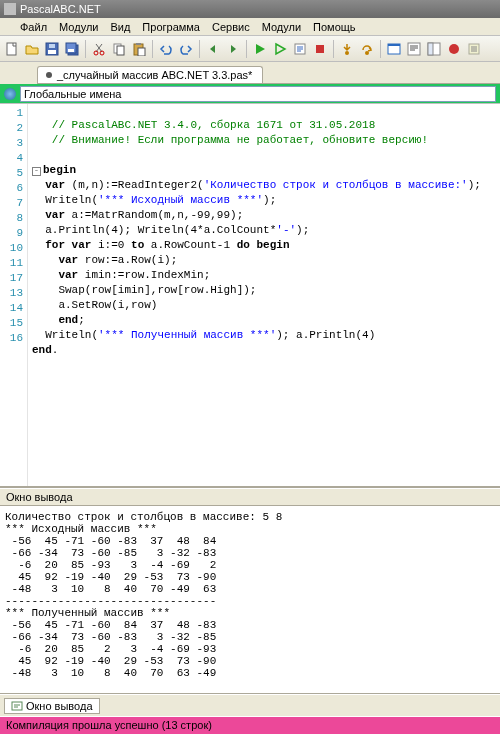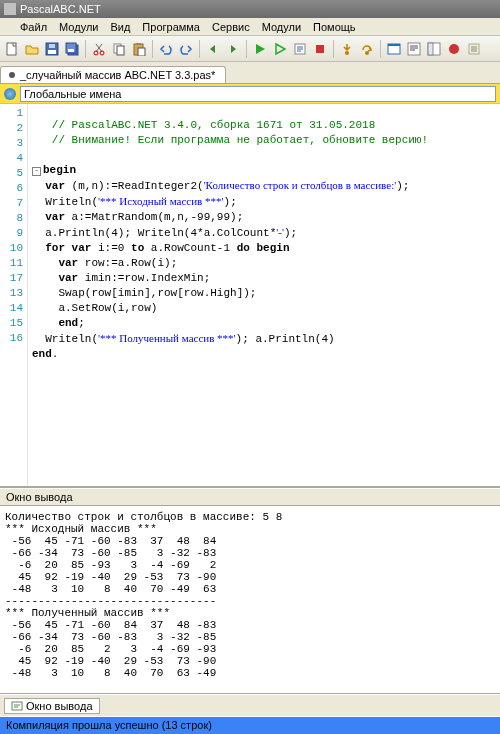--- a/index.html
+++ b/index.html
@@ -4,40 +4,40 @@
 <style>
   * { box-sizing: border-box; margin: 0; padding: 0; }
   body { font-family: Tahoma, Arial, sans-serif; font-size: 11px; background: #ece9d8; width: 500px; height: 734px; overflow: hidden; display: flex; flex-direction: column; }
   .titlebar { background: linear-gradient(#8a8a8a, #6a6a6a); color: #fff; height: 18px; display: flex; align-items: center; padding: 0 4px; font-size: 11px; }
   .titlebar .appicon { width: 12px; height: 12px; background: #c0c0c0; margin-right: 4px; }
   .menubar { background: #ece9d8; height: 18px; display: flex; align-items: center; padding: 0 20px; border-bottom: 1px solid #c0c0c0; }
   .menubar span { margin-right: 12px; cursor: default; }
   .toolbar { background: linear-gradient(#f7f7f2,#e6e3d5); height: 26px; display: flex; align-items: center; padding: 0 3px; border-bottom: 1px solid #bdbdbd; gap: 2px; }
   .tbtn { width: 18px; height: 18px; display: flex; align-items: center; justify-content: center; border: 1px solid transparent; }
   .tsep { width: 1px; height: 18px; background: #bdbdbd; margin: 0 2px; }
-  .tabbar { background: #ece9d8; height: 22px; display: flex; align-items: flex-end; padding-left: 0; border-bottom: 1px solid #aca899; }
+  .tabbar { background: #ece9d8; height: 22px; display: flex; align-items: flex-end; padding-left: 0; border-bottom: 1px solid #aca899; margin-left: 37px; }
   .tab { background: #fff; border: 1px solid #aca899; border-bottom: none; border-radius: 3px 3px 0 0; padding: 2px 10px 2px 8px; display: flex; align-items: center; font-size: 11px; }
   .tab .dot { width: 6px; height: 6px; background: #555; border-radius: 50%; margin-right: 5px; }
-  .scopebar { background: #fde047; height: 20px; display: flex; align-items: center; padding: 0 4px; border-bottom: 1px solid #c0c0c0; }
+  .scopebar { background: #22c55e; height: 20px; display: flex; align-items: center; padding: 0 4px; border-bottom: 1px solid #c0c0c0; }
   .scopebar .globe { width: 12px; height: 12px; border-radius: 50%; background: radial-gradient(#7ec0ee,#2a6da0); margin-right: 4px; }
   .scopebar input { flex: 1; border: 1px solid #7f9db9; font-size: 11px; padding: 1px 3px; height: 16px; }
   .editor { flex: 1 1 auto; background: #fff; display: flex; overflow: hidden; border-bottom: 2px solid #aca899; min-height: 0; }
   .gutter { background: #fff; border-right: 1px solid #e4e4e4; text-align: right; color: #2b91af; font-family: Consolas, 'Courier New', monospace; font-size: 11px; width: 28px; padding: 2px 4px 2px 0; line-height: 15px; user-select: none; }
   .code { flex: 1; font-family: Consolas, 'Courier New', monospace; font-size: 11px; padding: 14px 4px; line-height: 15px; white-space: pre; overflow: auto; }
   .c-comment { color: #008000; }
   .c-key { color: #000; font-weight: bold; }
-  .c-str { color: #0000ff; font-family: Liberation Serif, serif; }
+  .c-str { color: #0000ff; }
   .c-num { color: #000; }
   .fold { display: inline-block; width: 9px; height: 9px; border: 1px solid #808080; text-align: center; line-height: 7px; font-size: 9px; color: #808080; margin-right: 2px; background: #fff; }
   .output-title { background: #ece9d8; border-top: 1px solid #fff; border-bottom: 1px solid #aca899; padding: 2px 6px; font-size: 11px; }
   .output { background: #fff; font-family: Consolas, 'Courier New', monospace; font-size: 11px; white-space: pre; padding: 5px 5px; height: 188px; overflow: auto; border-bottom: 1px solid #aca899; }
   .bottom-tabs { background: #ece9d8; height: 22px; display: flex; align-items: center; padding: 0 4px; gap: 4px; border-top: 1px solid #fff; }
   .btab { border: 1px solid #aca899; background: #f4f3ee; padding: 1px 6px; display: flex; align-items: center; gap: 3px; font-size: 11px; }
   .btab.active { background: #fff; }
-  .statusbar { background: #3b82f6; height: 18px; border-top: 1px solid #fff; padding: 2px 6px; font-size: 11px; }
+  .statusbar { background: #ec4899; height: 18px; border-top: 1px solid #fff; padding: 2px 6px; font-size: 11px; }
   svg { display: block; }
 </style>
 </head>
 <body>
 
 <div class="titlebar">
   <div class="appicon"></div>
   <span>PascalABC.NET</span>
 </div>
 

